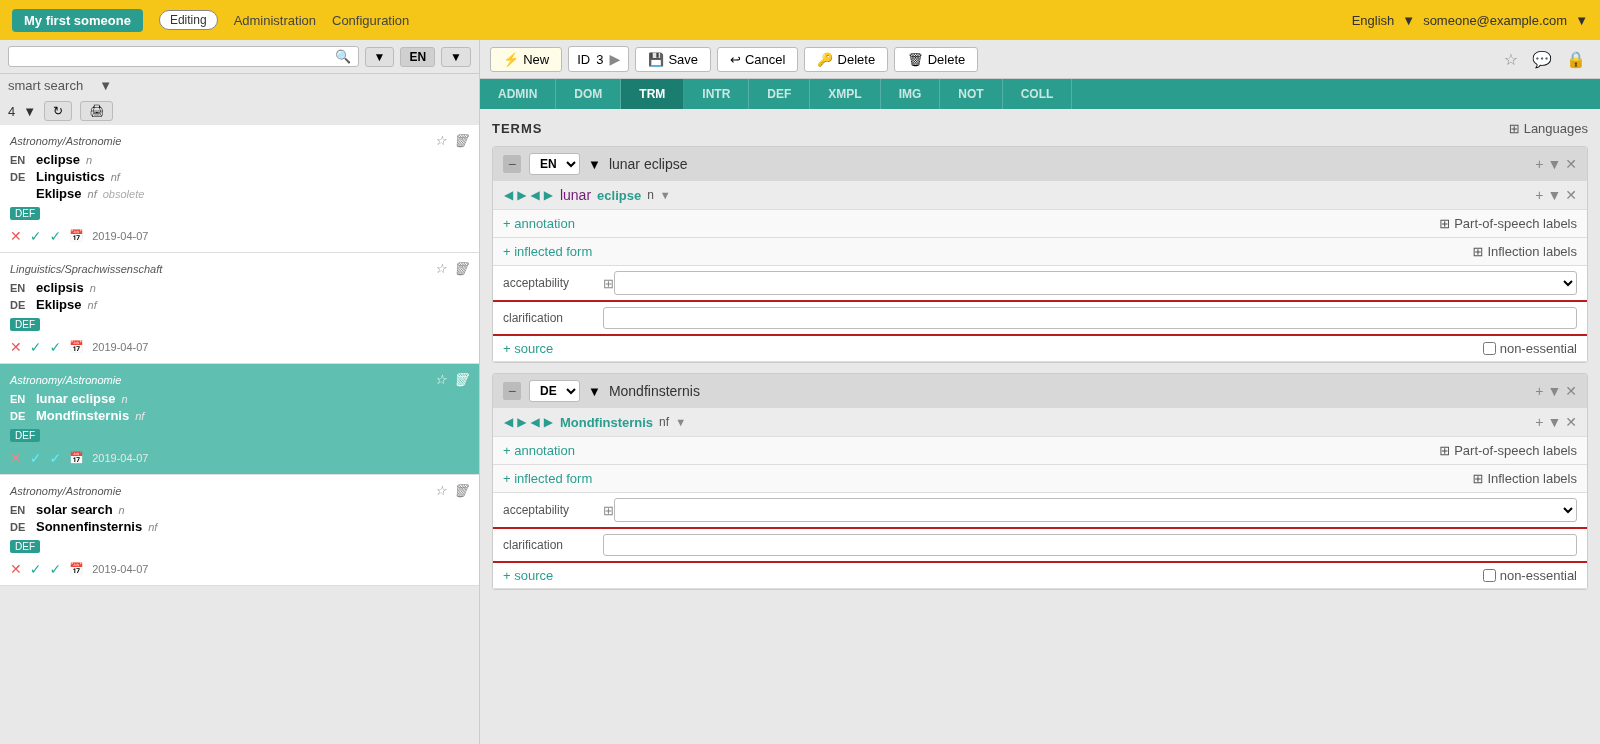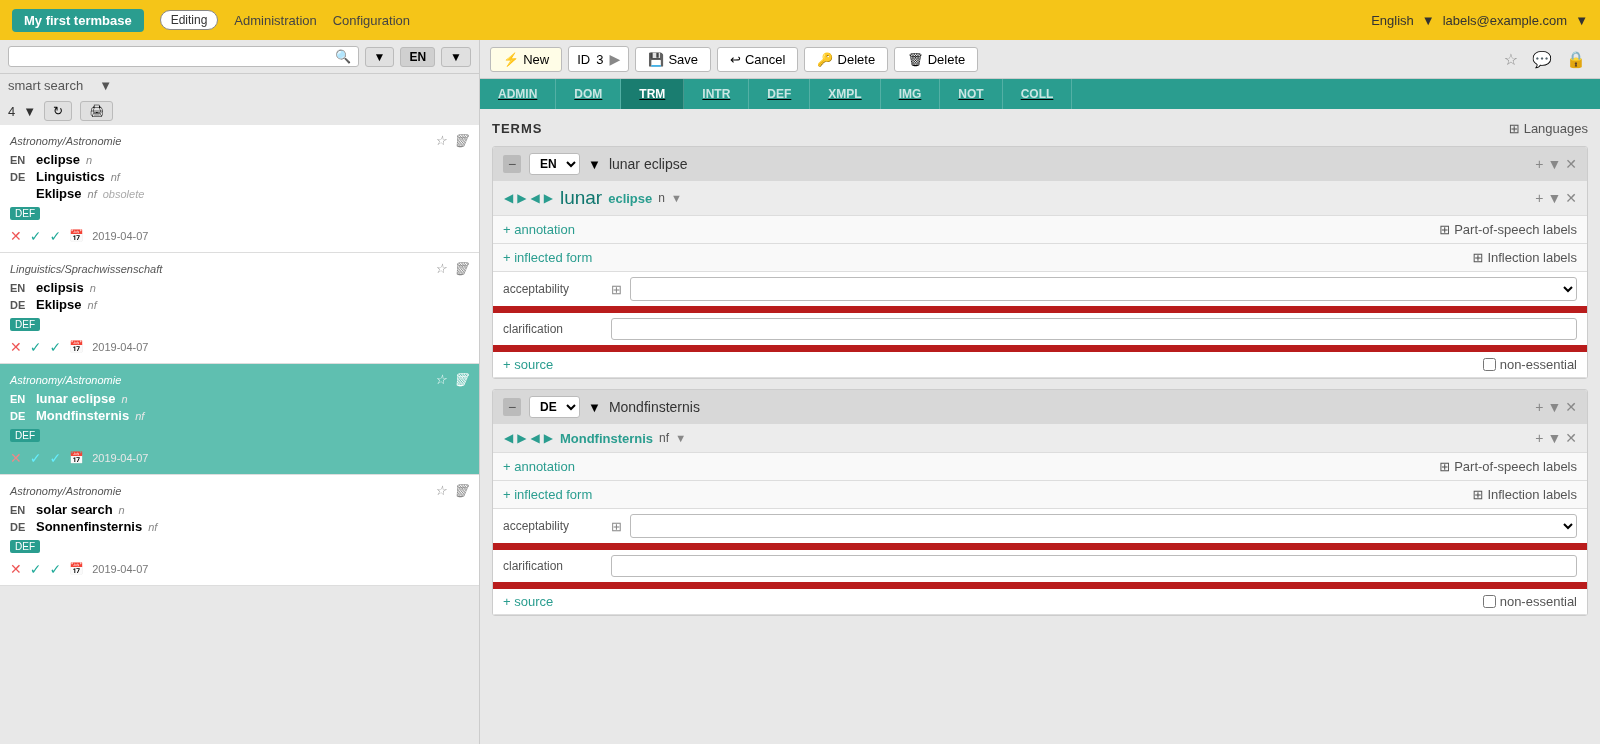--- a/index.html
+++ b/index.html
@@ -241,21 +241,20 @@
       cursor: pointer;
       font-size: 16px;
       color: #888;
       padding: 2px 4px;
     }
 
     
     .tab-bar {
       display: flex;
       background: #2a9d8f;
-      text-decoration: underline;
     }
     .tab {
       padding: 8px 18px;
       cursor: pointer;
       font-size: 12px;
       font-weight: bold;
       color: rgba(255,255,255,0.75);
       border-right: 1px solid rgba(255,255,255,0.2);
     }
     .tab.active {
@@ -356,21 +355,21 @@
     }
     .arrow-btns { display: flex; gap: 2px; }
     .arrow-btn {
       background: none;
       border: none;
       cursor: pointer;
       color: #2a9d8f;
       font-size: 12px;
       padding: 1px;
     }
-    .term-text-en { color: #0f766e; font-size: 19px; text-align: right; }
+    .term-text-en { color: #701a75; font-size: 14px; text-align: right; }
     .term-text-bold { color: #2a9d8f; font-weight: bold; font-size: 13px; }
     .term-pos { font-size: 12px; color: #555; }
     .term-dropdown-btn {
       background: none;
       border: none;
       cursor: pointer;
       color: #888;
       font-size: 11px;
     }
 
@@ -385,22 +384,22 @@
       cursor: pointer;
       border-bottom: 1px solid #ddd;
     }
     .annotation-label { color: #2a9d8f; }
     .annotation-right { color: #555; font-size: 11px; display: flex; align-items: center; gap: 4px; }
 
     .form-row {
       padding: 5px 10px;
       display: flex;
       align-items: center;
-      gap: 8px;
-      border-bottom: 7px solid #b91c1c;
+      gap: 0;
+      border-bottom: 2px solid #b91c1c;
       background: white;
     }
     .form-label {
       width: 100px;
       font-size: 12px;
       color: #555;
     }
     .form-input {
       flex: 1;
       border: 1px solid #bbb;
@@ -458,28 +457,28 @@
 
     
     ::-webkit-scrollbar { width: 6px; height: 6px; }
     ::-webkit-scrollbar-track { background: #f0f0f0; }
     ::-webkit-scrollbar-thumb { background: #bbb; border-radius: 3px; }
   </style>
 </head>
 <body>
 
 <div class="topbar">
-  <div class="topbar-brand">My first termbase</div>
+  <div class="topbar-brand">My first someone</div>
   <div class="topbar-badge">Editing</div>
   <span class="topbar-nav">Administration</span>
   <span class="topbar-nav">Configuration</span>
   <div class="topbar-right">
     <span class="topbar-lang">English</span>
     <span>▼</span>
-    <span>labels@example.com</span>
+    <span>someone@example.com</span>
     <span>▼</span>
   </div>
 </div>
 
 <div class="main-layout">
 
   <div class="left-panel">
     <div class="left-toolbar">
       <div class="search-box">
         <input type="text" placeholder="" style="">

